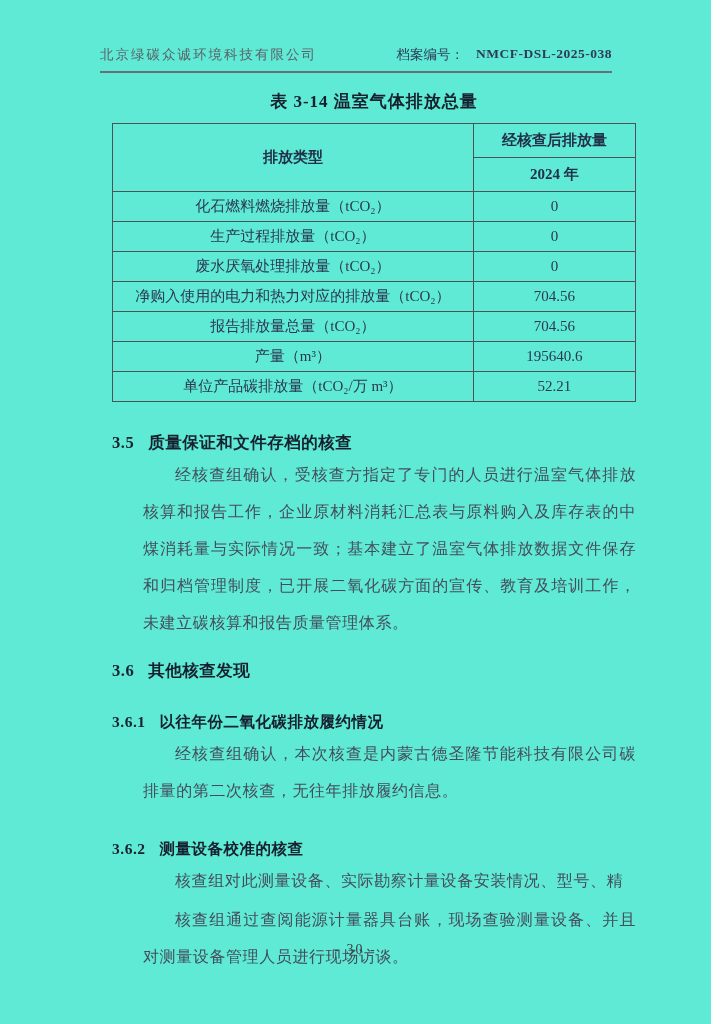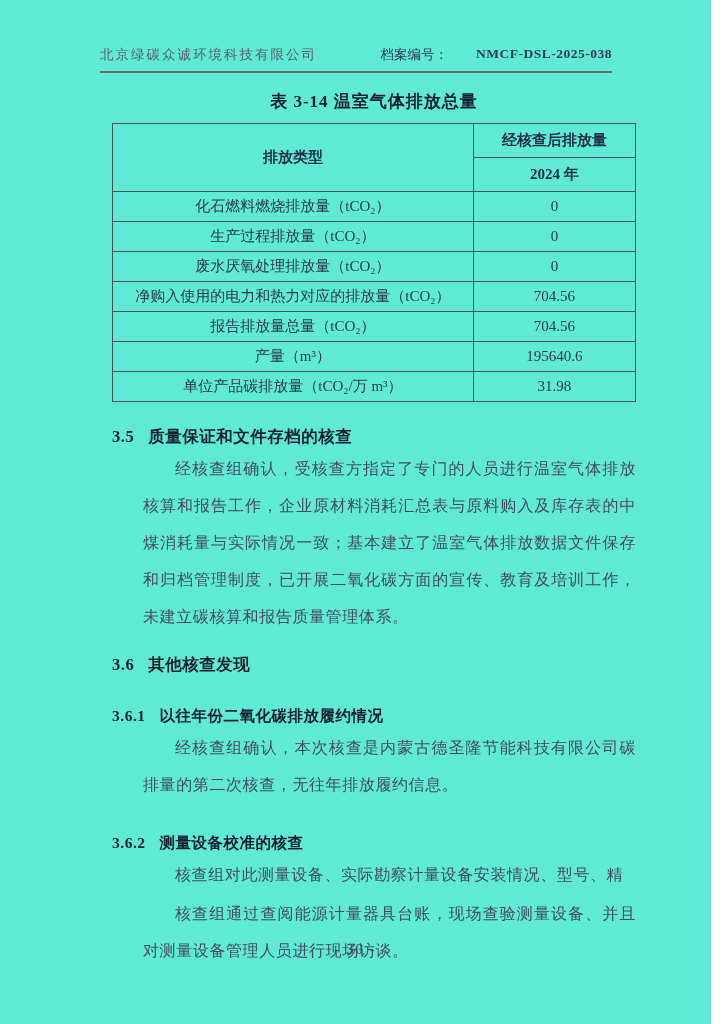--- a/index.html
+++ b/index.html
@@ -28,21 +28,21 @@
   }
   .doc-header .company {
     font-size: 13.5px;
     letter-spacing: 2px;
     color: #5b616b;
   }
   .doc-header .fileno {
     font-size: 13.5px;
     color: #2e3c58;
     display: flex;
-    gap: 28px;
+    gap: 12px;
   }
   .doc-header .fileno .value { font-weight: bold; letter-spacing: 0.5px; }
   
   .content {
     position: absolute;
     left: 112px; width: 524px; top: 84px;
   }
   .table-title {
     text-align: center;
     font-weight: bold;
@@ -83,21 +83,21 @@
     font-size: 16px;
     line-height: 2.32;
     text-align: justify;
     text-indent: 2em;
     letter-spacing: 0.6px;
     color: #454d5c;
     margin-top: 2px;
     margin-left: 31px;
   }
   
-  .mt-a { margin-top: 24px; }
+  .mt-a { margin-top: 30px; }
   .mt-b { margin-top: 18px; }
   
   .doc-footer {
     position: absolute;
     left: 0; right: 0; top: 942px;
     text-align: center;
     font-size: 14px;
     color: #3a3f47;
     letter-spacing: 2px;
   }
@@ -151,21 +151,21 @@
         <tr>
           <td class="lbl">报告排放量总量（tCO₂）</td>
           <td class="val">704.56</td>
         </tr>
         <tr>
           <td class="lbl">产量（m³）</td>
           <td class="val">195640.6</td>
         </tr>
         <tr>
           <td class="lbl">单位产品碳排放量（tCO₂/万 m³）</td>
-          <td class="val">31.98</td>
+          <td class="val">52.21</td>
         </tr>
       </tbody>
     </table>
 
     <div class="sec-heading mt-a">
       <span class="num">3.5</span><span>质量保证和文件存档的核查</span>
     </div>
     <p class="body-para">经核查组确认，受核查方指定了专门的人员进行温室气体排放核算和报告工作，企业原材料消耗汇总表与原料购入及库存表的中煤消耗量与实际情况一致；基本建立了温室气体排放数据文件保存和归档管理制度，已开展二氧化碳方面的宣传、教育及培训工作，未建立碳核算和报告质量管理体系。</p>
 
     <div class="sec-heading mt-b">

